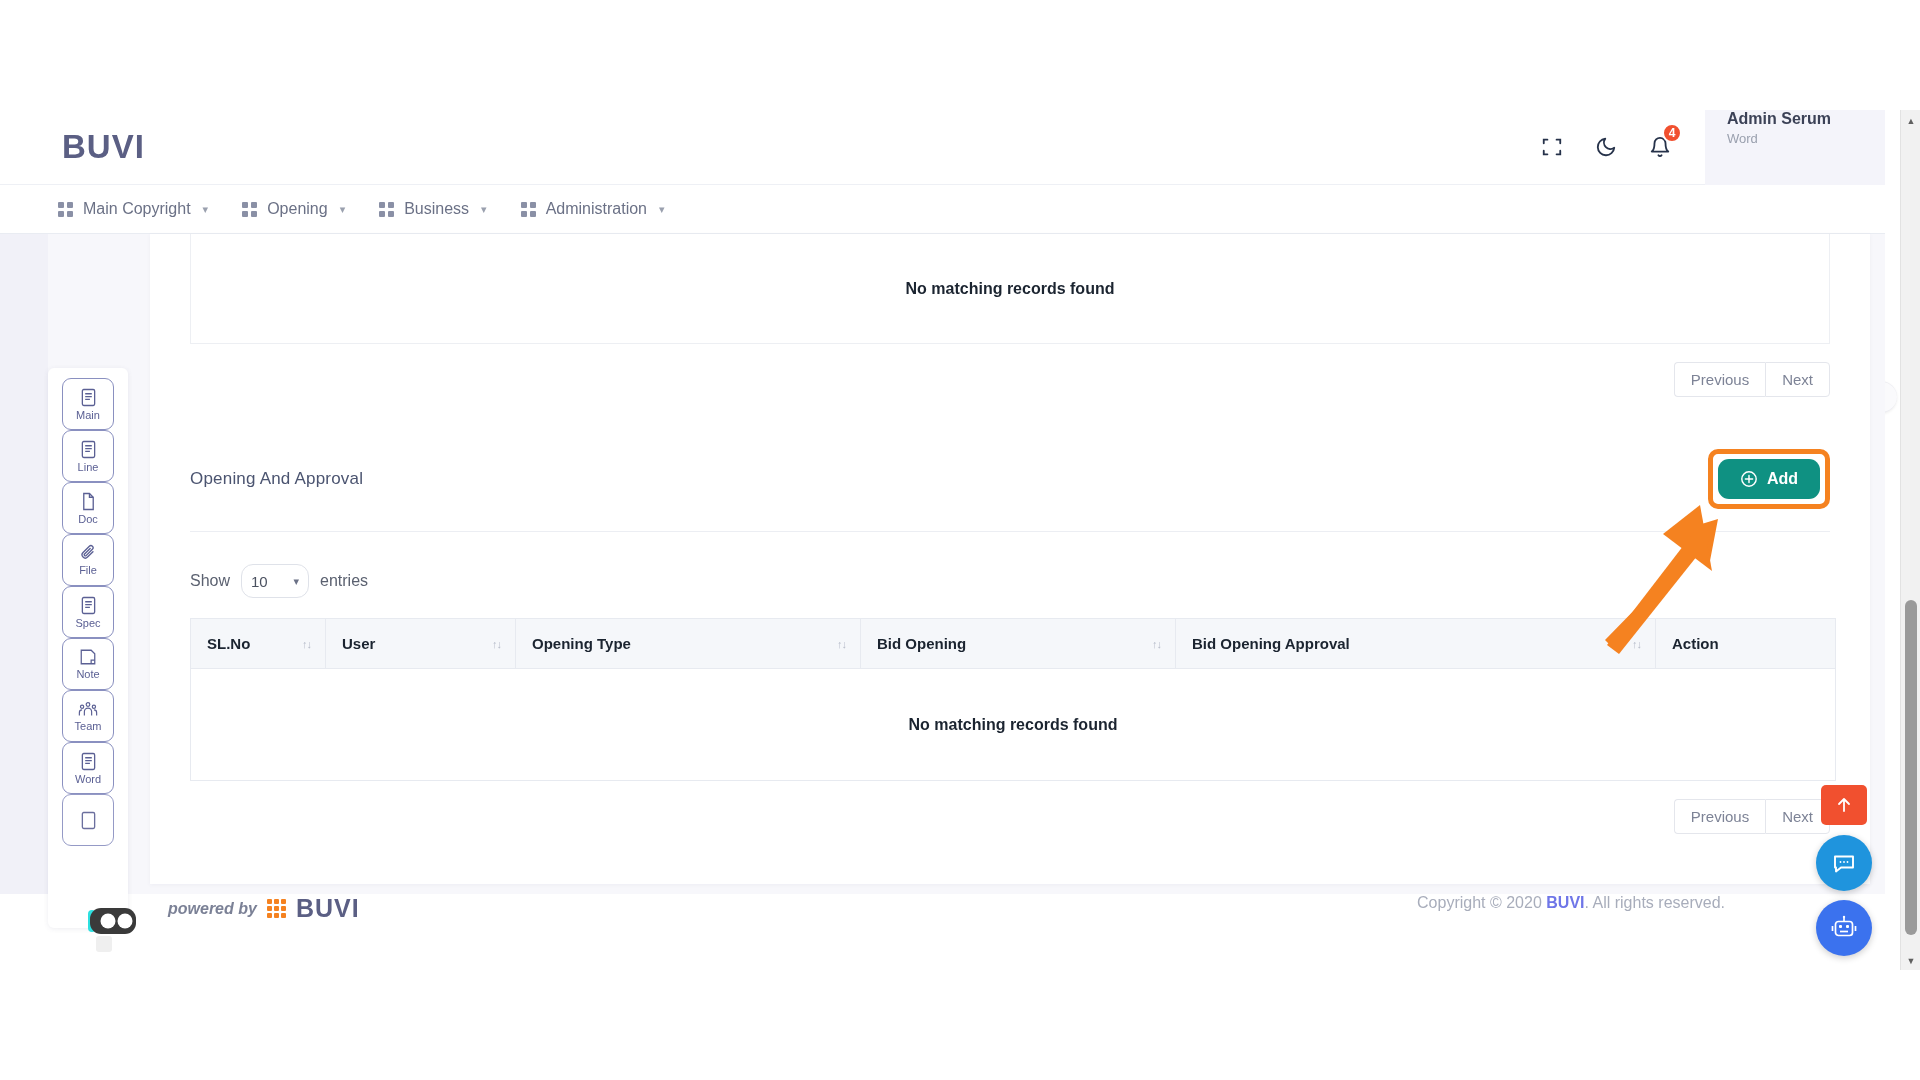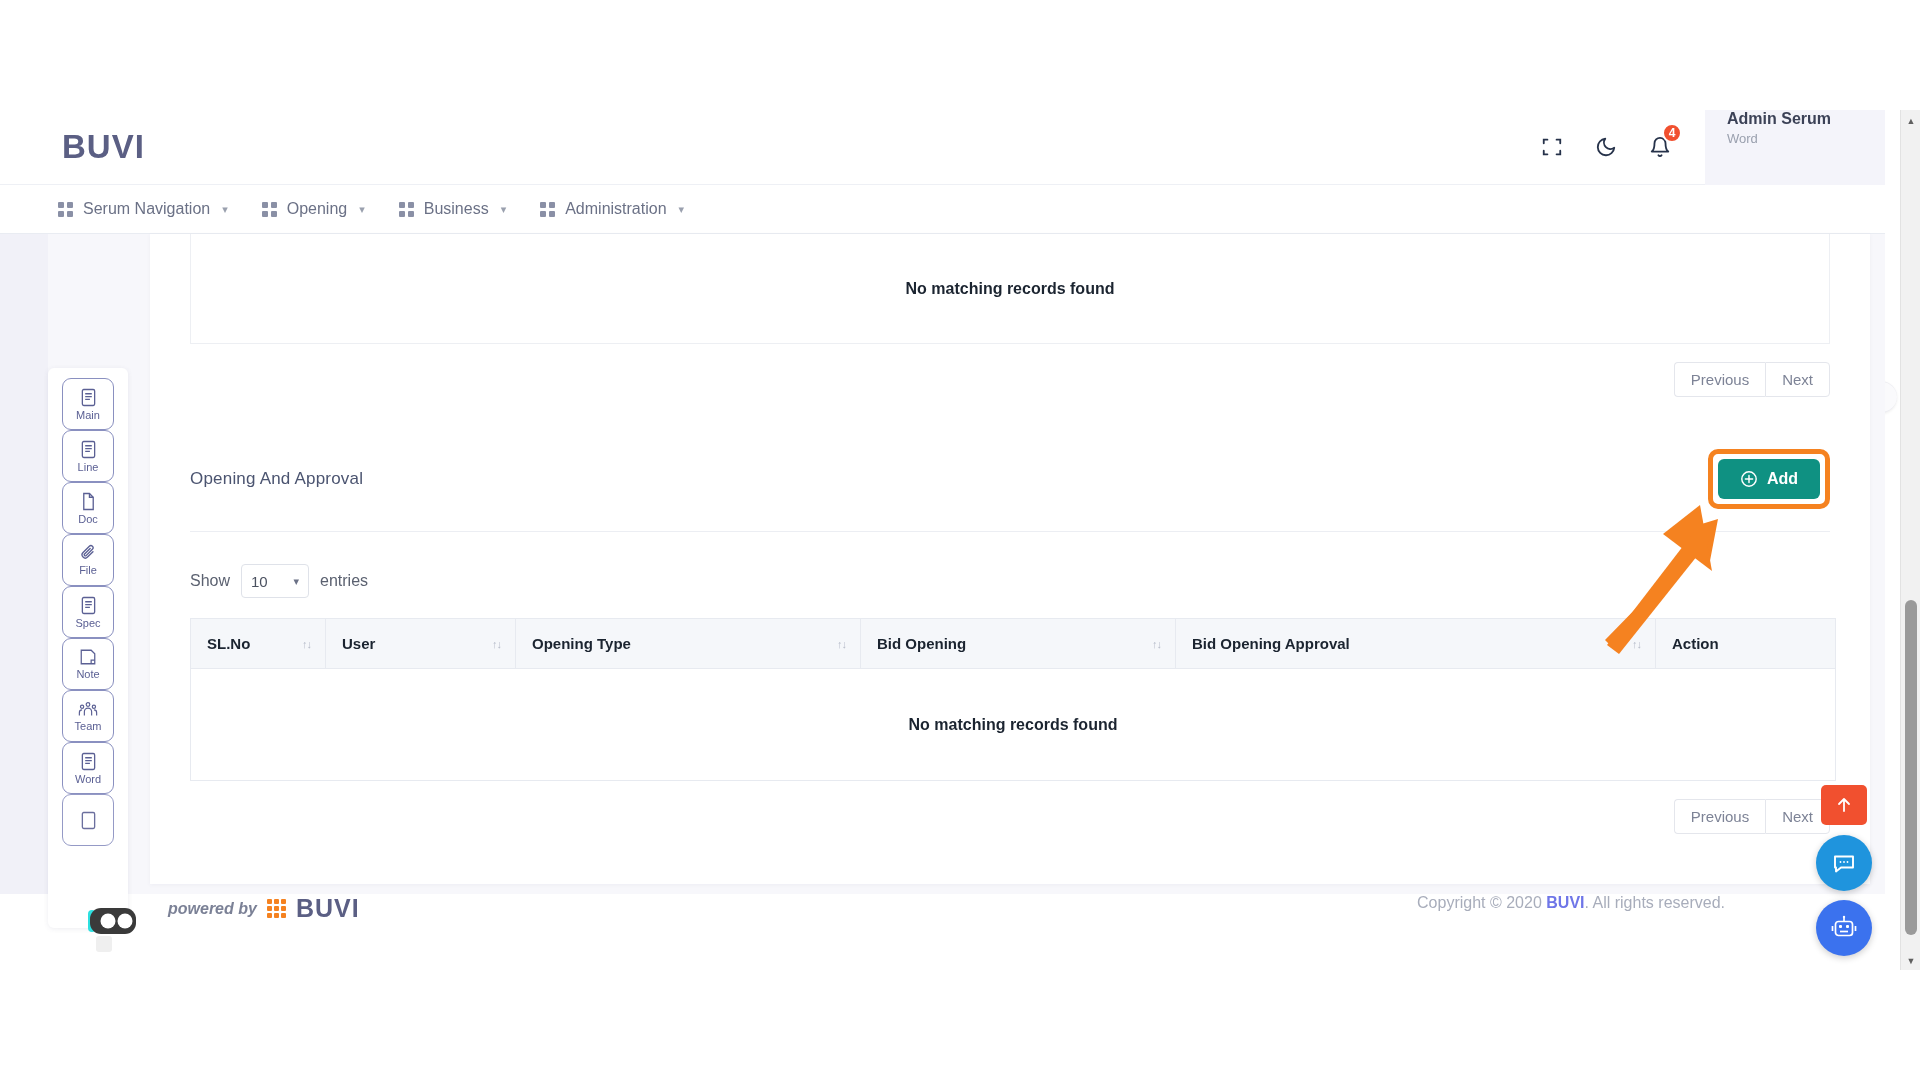--- a/index.html
+++ b/index.html
@@ -140,31 +140,31 @@
   .pager .pg:first-child { border-radius: 4px 0 0 4px; border-right: none; }
   .pager .pg:last-child { border-radius: 0 4px 4px 0; }
 
   .sect-title {
     font-size: 17px; color: #4b5470; font-weight: normal; letter-spacing: .2px;
   }
   .title-row { display: flex; align-items: center; justify-content: space-between; }
   .divider { height: 1px; background: #eceef3; margin-top: 22px; }
 
   .btn-add {
-    background: #0f9182; color: #ffffff; border: none; border-radius: 6px;
+    background: #0f9182; color: #ffffff; border: none; border-radius: 11px;
     padding: 11px 22px; font-size: 16px; font-weight: bold;
     display: inline-flex; align-items: center; gap: 9px; cursor: pointer;
   }
   .btn-add-wrap {
     border: 5px solid #f58220; border-radius: 10px; padding: 5px; background: #fff;
   }
 
   .showrow { display: flex; align-items: center; gap: 11px; margin-top: 32px; font-size: 16px; color: #5b6170; }
   .select {
-    border: 1px solid #dfe2e9; border-radius: 4px; background: #fff;
+    border: 1px solid #dfe2e9; border-radius: 12px; background: #fff;
     height: 34px; width: 68px; display: flex; align-items: center; justify-content: space-between;
     padding: 0 9px; font-size: 15px; color: #4b5160; cursor: pointer;
   }
 
   table.dt { width: 100%; border-collapse: collapse; margin-top: 20px; table-layout: fixed; }
   table.dt th {
     background: #f5f7fa; border: 1px solid #e7eaf0;
     text-align: left; font-size: 15px; color: #1b2430; font-weight: bold;
     padding: 16px 16px; position: relative;
   }
@@ -266,21 +266,21 @@
   </div>
 
   <div class="navstrip">
     <div class="nav-item">
       <span class="grid-icon">
           <i></i>
           <i></i>
           <i></i>
           <i></i>
         </span>
-      <span>Serum Navigation</span>
+      <span>Main Copyright</span>
       <span class="caret">▾</span>
     </div>
     <div class="nav-item">
       <span class="grid-icon">
           <i></i>
           <i></i>
           <i></i>
           <i></i>
         </span>
       <span>Opening</span>

